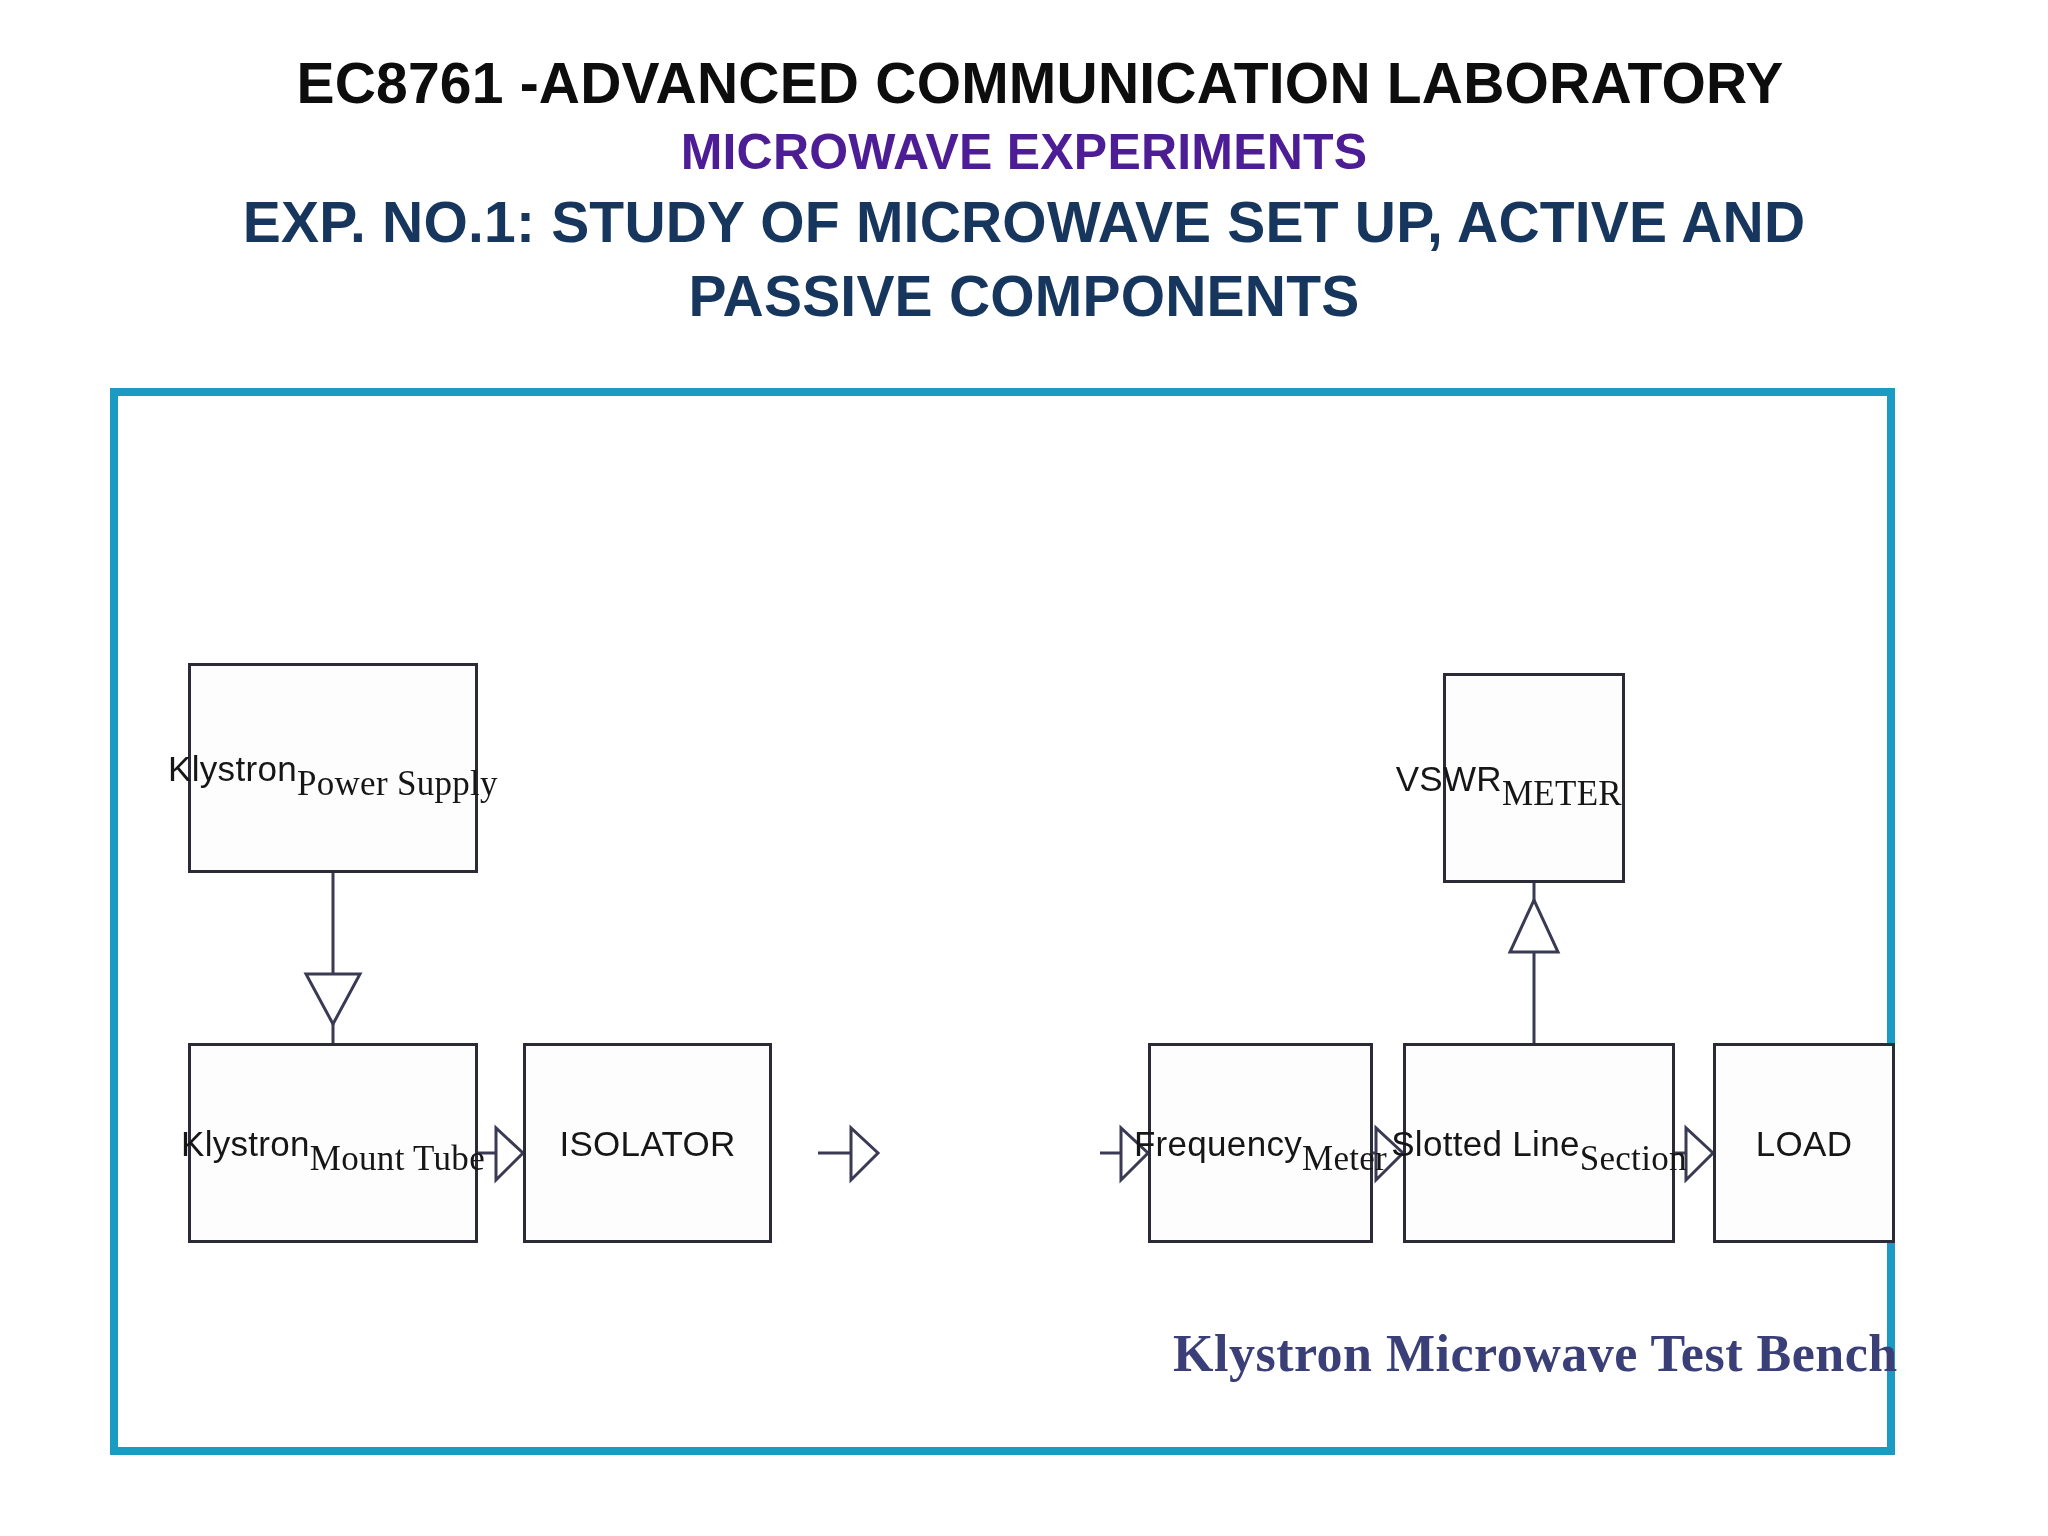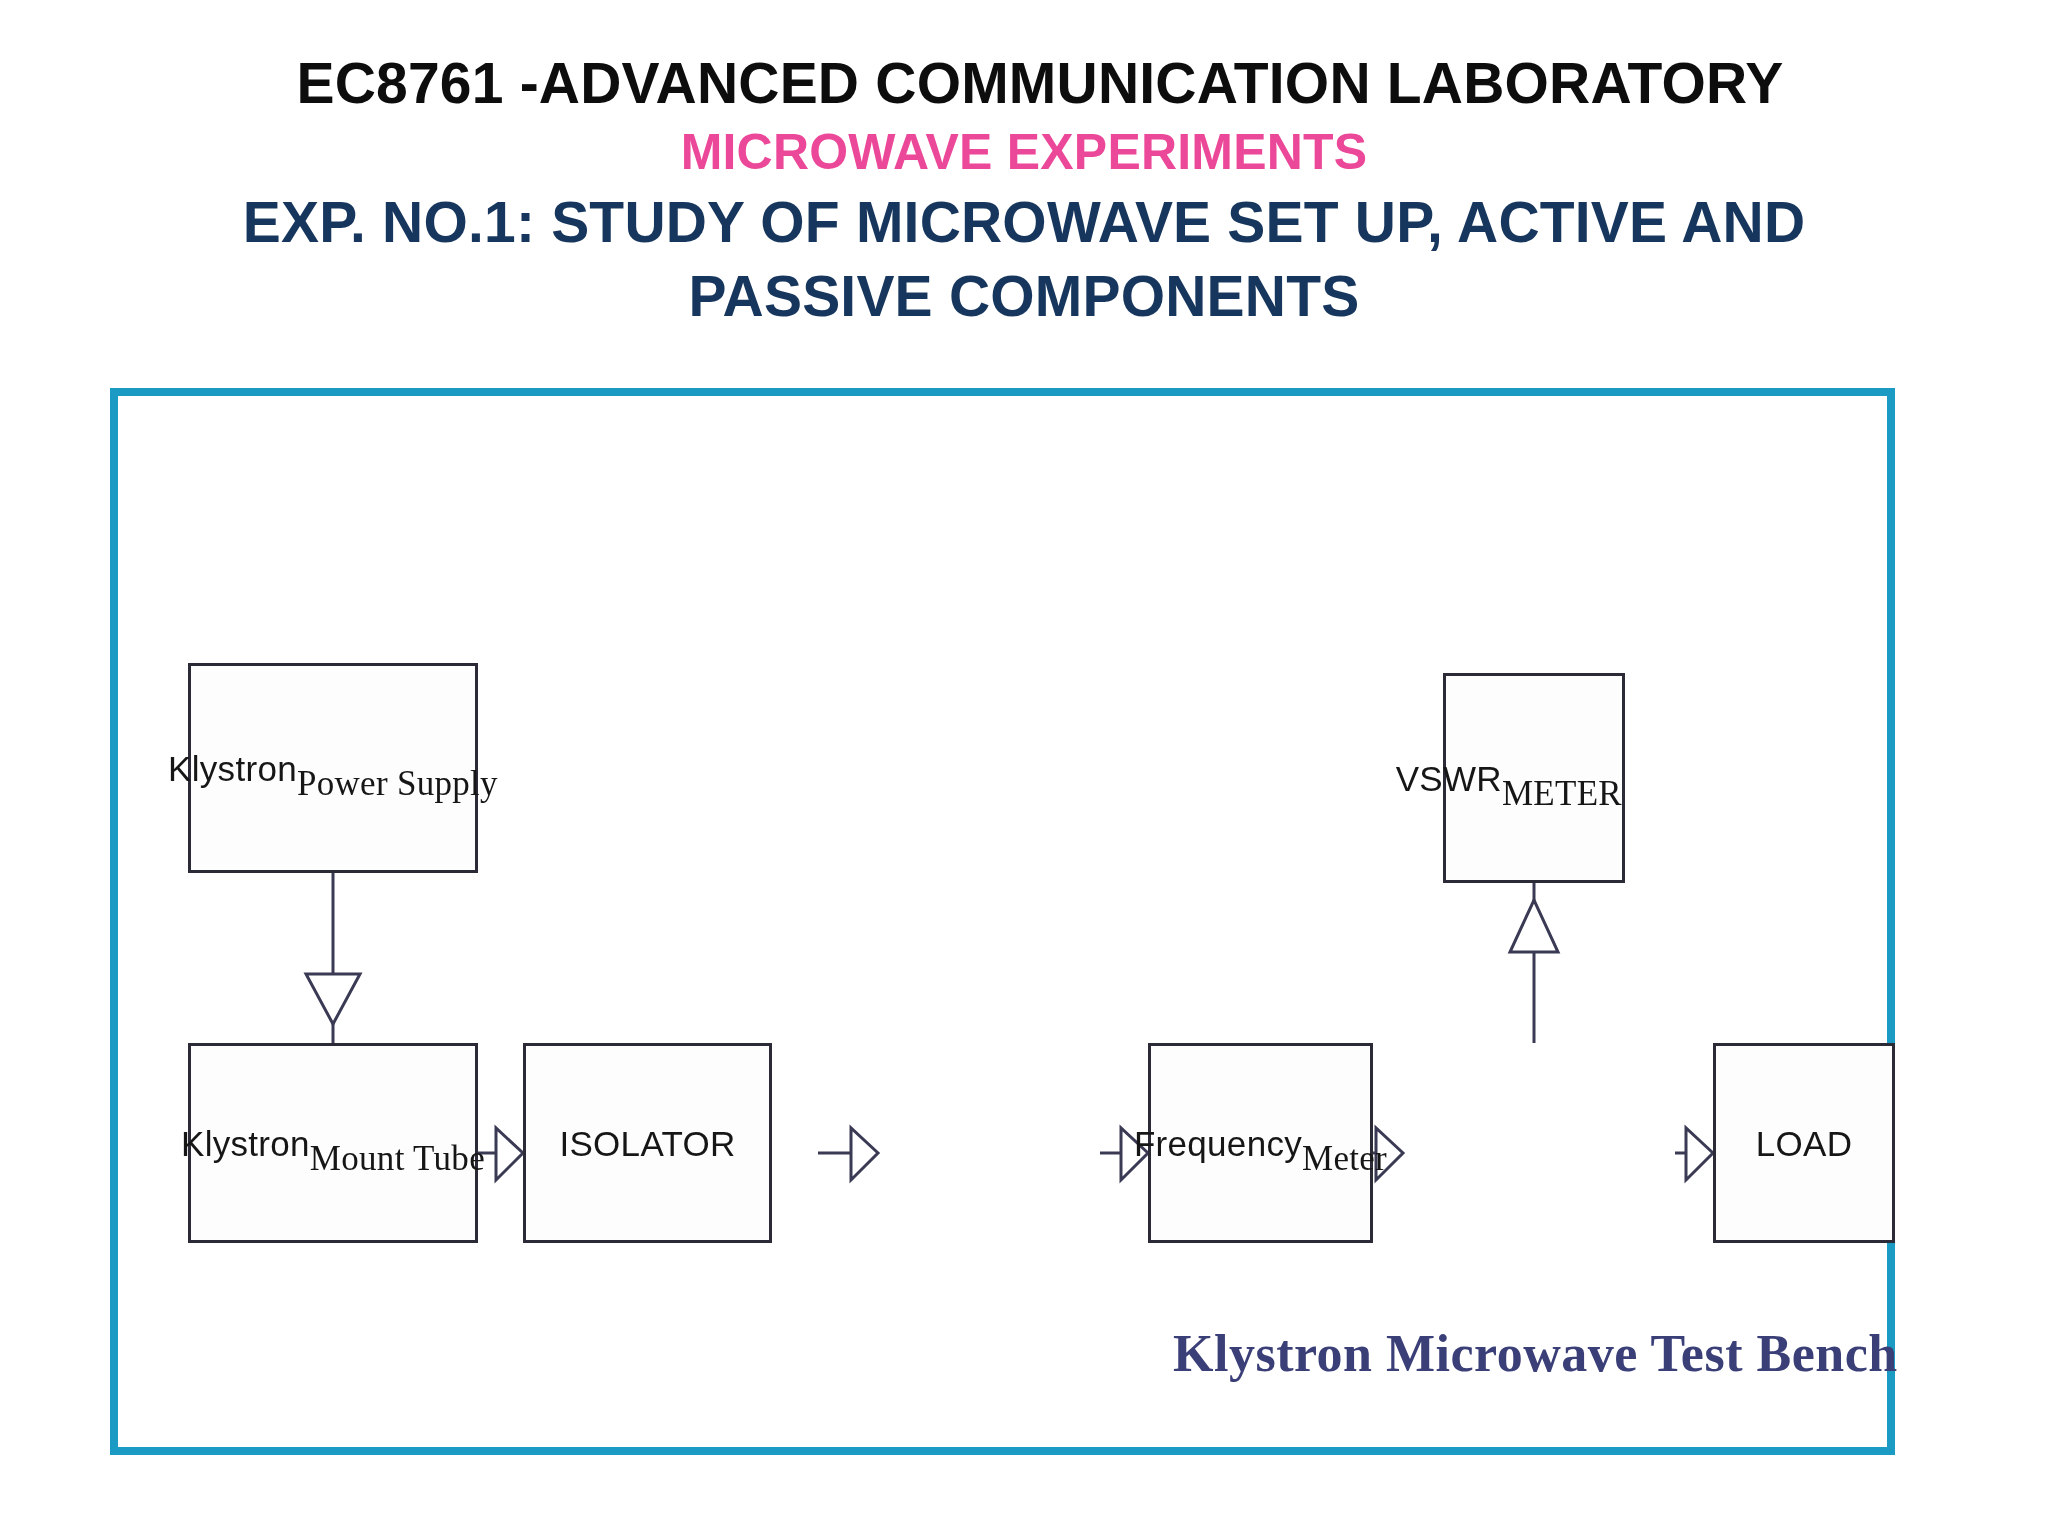--- a/index.html
+++ b/index.html
@@ -18,21 +18,21 @@
     text-align:center;
   }
   .title-line{
     font-family:"Liberation Sans", sans-serif;
     font-weight:700;
     line-height:1.30;
     letter-spacing:0.2px;
     white-space:nowrap;
   }
   .t1{ font-size:57px; color:#0d0d0d;padding-left:32px; }
-  .t2{ font-size:50px; color:#ec4899; }
+  .t2{ font-size:50px; color:#4c1d95; }
   .t3{ font-size:57px; color:#17365D; }
   .t3b{ font-size:57px; color:#17365D; }
 
   
   #diagram-frame{
     position:absolute;
     left:110px; top:388px;
     width:1785px; height:1067px;
     box-sizing:border-box;
     border:8px solid #1B9BC4;
@@ -156,19 +156,23 @@
   <div class="node" id="node-isolator">
     <span class="ln">ISOLATOR</span>
   </div>
 
 
   <div class="node" id="node-frequency-meter">
     <span class="ln">Frequency</span>
     <span class="ln">Meter</span>
   </div>
 
+  <div class="node" id="node-slotted-line-section">
+    <span class="ln">Slotted Line</span>
+    <span class="ln">Section</span>
+  </div>
 
   <div class="node" id="node-load">
     <span class="ln">LOAD</span>
   </div>
 
   <div id="diagram-caption">Klystron Microwave Test Bench</div>
 </div>
 
 </body></html>

